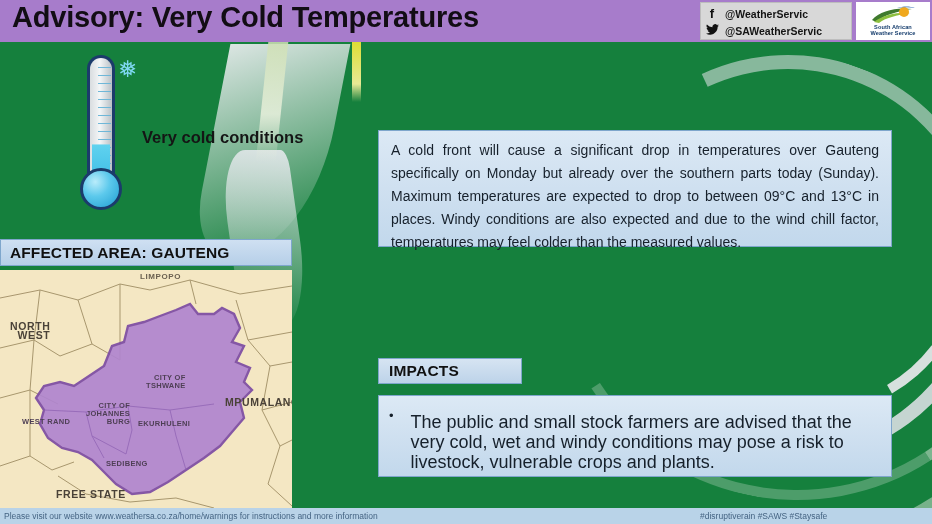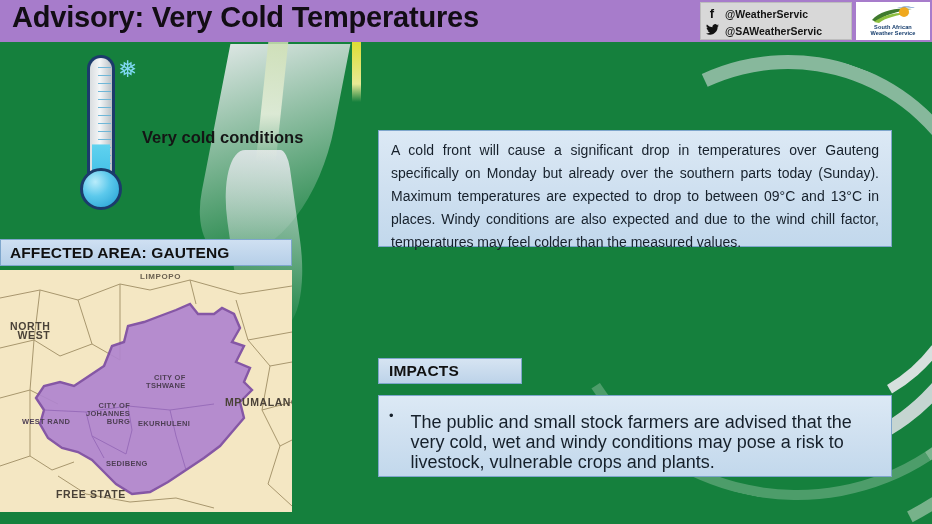--- a/index.html
+++ b/index.html
@@ -489,14 +489,18 @@
   <div class="section-tag" id="impacts-tag">
     <span>IMPACTS</span>
   </div>
   <div class="text-panel" id="impacts-body">
     <div class="bullet-row">
       <span class="bullet-dot">•</span>
       <p>The public and small stock farmers are advised that the very cold, wet and windy conditions may pose a risk to livestock, vulnerable crops and plants.</p>
     </div>
   </div>
 
+  <div class="footer">
+    <span class="footer-left">Please visit our website www.weathersa.co.za/home/warnings for instructions and more information</span>
+    <span class="footer-right">#disruptiverain #SAWS #Staysafe</span>
+  </div>
 
 </div>
 
 </body></html>

